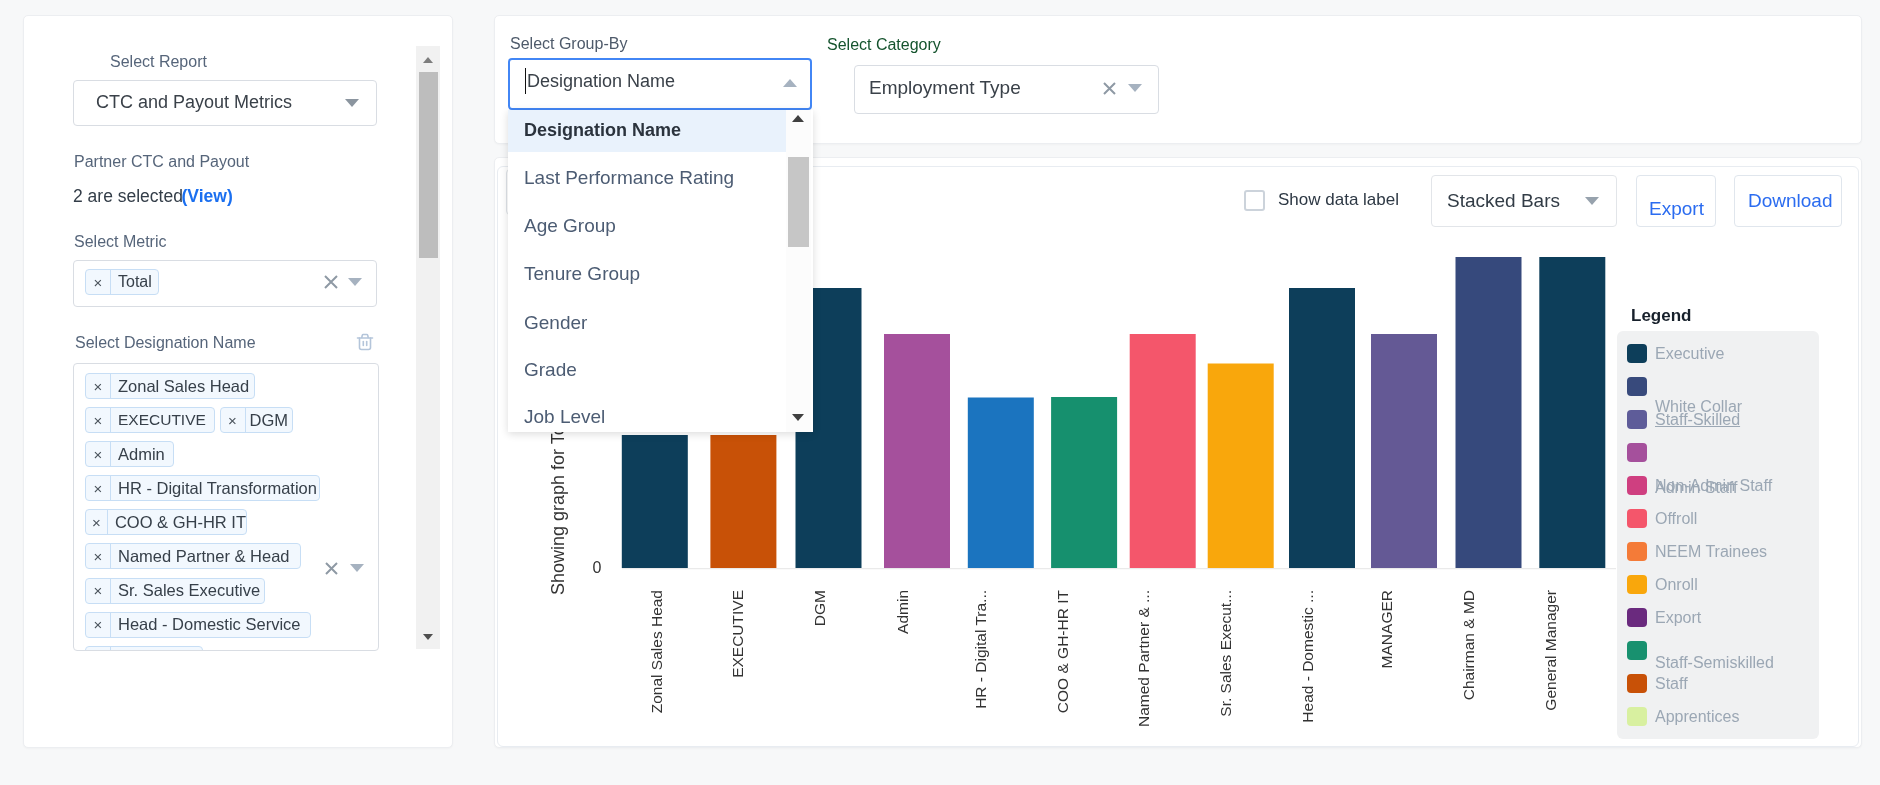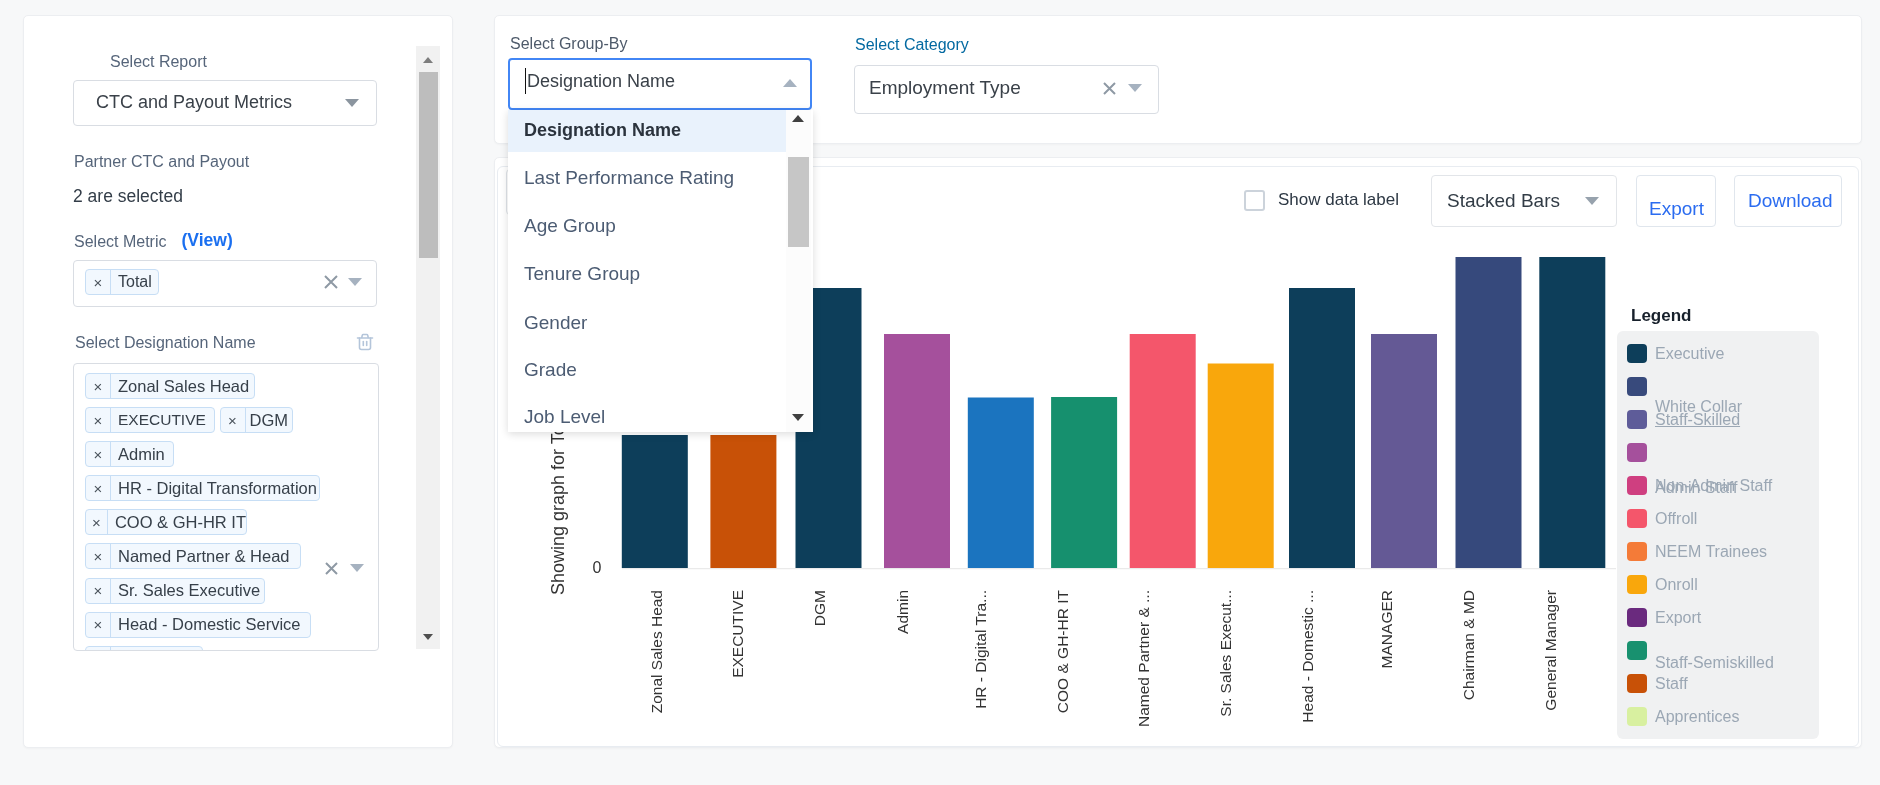--- a/index.html
+++ b/index.html
@@ -20,21 +20,21 @@
 
 <div class="card" style="left:23px; top:15px; width:430px; height:733px;"></div>
 
 <div class="lbl" style="left:74px; top:53px;margin-left:36px;">Select Report</div>
 <div class="ibox" style="left:73px; top:80px; width:304px; height:46px;"></div>
 <div class="itext" style="left:96px; top:92px;">CTC and Payout Metrics</div>
 <div class="tri-d" style="left:345px; top:99px; border-top-color:#8b959f;"></div>
 
 <div class="lbl" style="left:74px; top:153px;">Partner CTC and Payout</div>
 <div class="itext" style="left:73px; top:186px; font-size:17.5px; color:#333d48;">2 are selected</div>
-<div class="itext" style="left:181.5px; top:186px; font-size:17.5px; color:#1a6ff0; font-weight:bold;margin-top:44px;">(View)</div>
+<div class="itext" style="left:181.5px; top:186px; font-size:17.5px; color:#1a6ff0; font-weight:bold;">(View)</div>
 
 <div class="lbl" style="left:74px; top:233px;">Select Metric</div>
 <div class="ibox" style="left:73px; top:260px; width:304px; height:47px;"></div>
 <div class="chip" style="left:85px; top:269px; width:74px; font-size:16px;">
     <span class="x">×</span>
     <span class="t">Total</span>
   </div>
 <svg style="position:absolute; left:323px; top:274px;" width="16" height="16">
     <path d="M2 2 L14 14 M14 2 L2 14" stroke="#8e99a4" stroke-width="2" fill="none"></path>
   </svg>
@@ -101,21 +101,21 @@
 <div style="position:absolute; left:419px; top:72px; width:18.5px; height:186px; background:#bdbdbd;"></div>
 <div style="position:absolute; left:422.5px; top:634px; width:0; height:0; border-left:5.5px solid transparent; border-right:5.5px solid transparent; border-top:6px solid #4f4f4f;"></div>
 
 <div class="card" style="left:494px; top:15px; width:1368px; height:129px;"></div>
 <div class="lbl" style="left:510px; top:35px; color:#4e5a6a;">Select Group-By</div>
 <div class="ibox" style="left:508px; top:58px; width:304px; height:52px; border:2px solid #4286f5;"></div>
 <div class="itext" style="left:527px; top:71px;">Designation Name</div>
 <div style="position:absolute; left:524.5px; top:68px; width:1.5px; height:26px; background:#111;"></div>
 <div class="tri-u" style="left:783px; top:79px;"></div>
 
-<div class="lbl" style="left:855px; top:36px; color:#0369a1;">Select Category</div>
+<div class="lbl" style="left:827px; top:36px; color:#14532d;">Select Category</div>
 <div class="ibox" style="left:854px; top:65px; width:305px; height:49px;"></div>
 <div class="itext" style="left:869px; top:77px; font-size:19px;">Employment Type</div>
 <svg style="position:absolute; left:1102px; top:81px;" width="15" height="15">
     <path d="M2 2 L13 13 M13 2 L2 13" stroke="#8e99a4" stroke-width="2" fill="none"></path>
   </svg>
 <div class="tri-d" style="left:1128px; top:84px;"></div>
 
 <div class="card" style="left:494px; top:157px; width:1368px; height:591px;"></div>
 <div style="position:absolute; left:497px; top:166px; width:1362px; height:581px; border:1px solid #e8ecf1; border-radius:6px;"></div>
 <div style="position:absolute; left:505.5px; top:169px; width:60px; height:46px; border:1px solid #dfe3e8; border-radius:4px; background:#fff;"></div>

